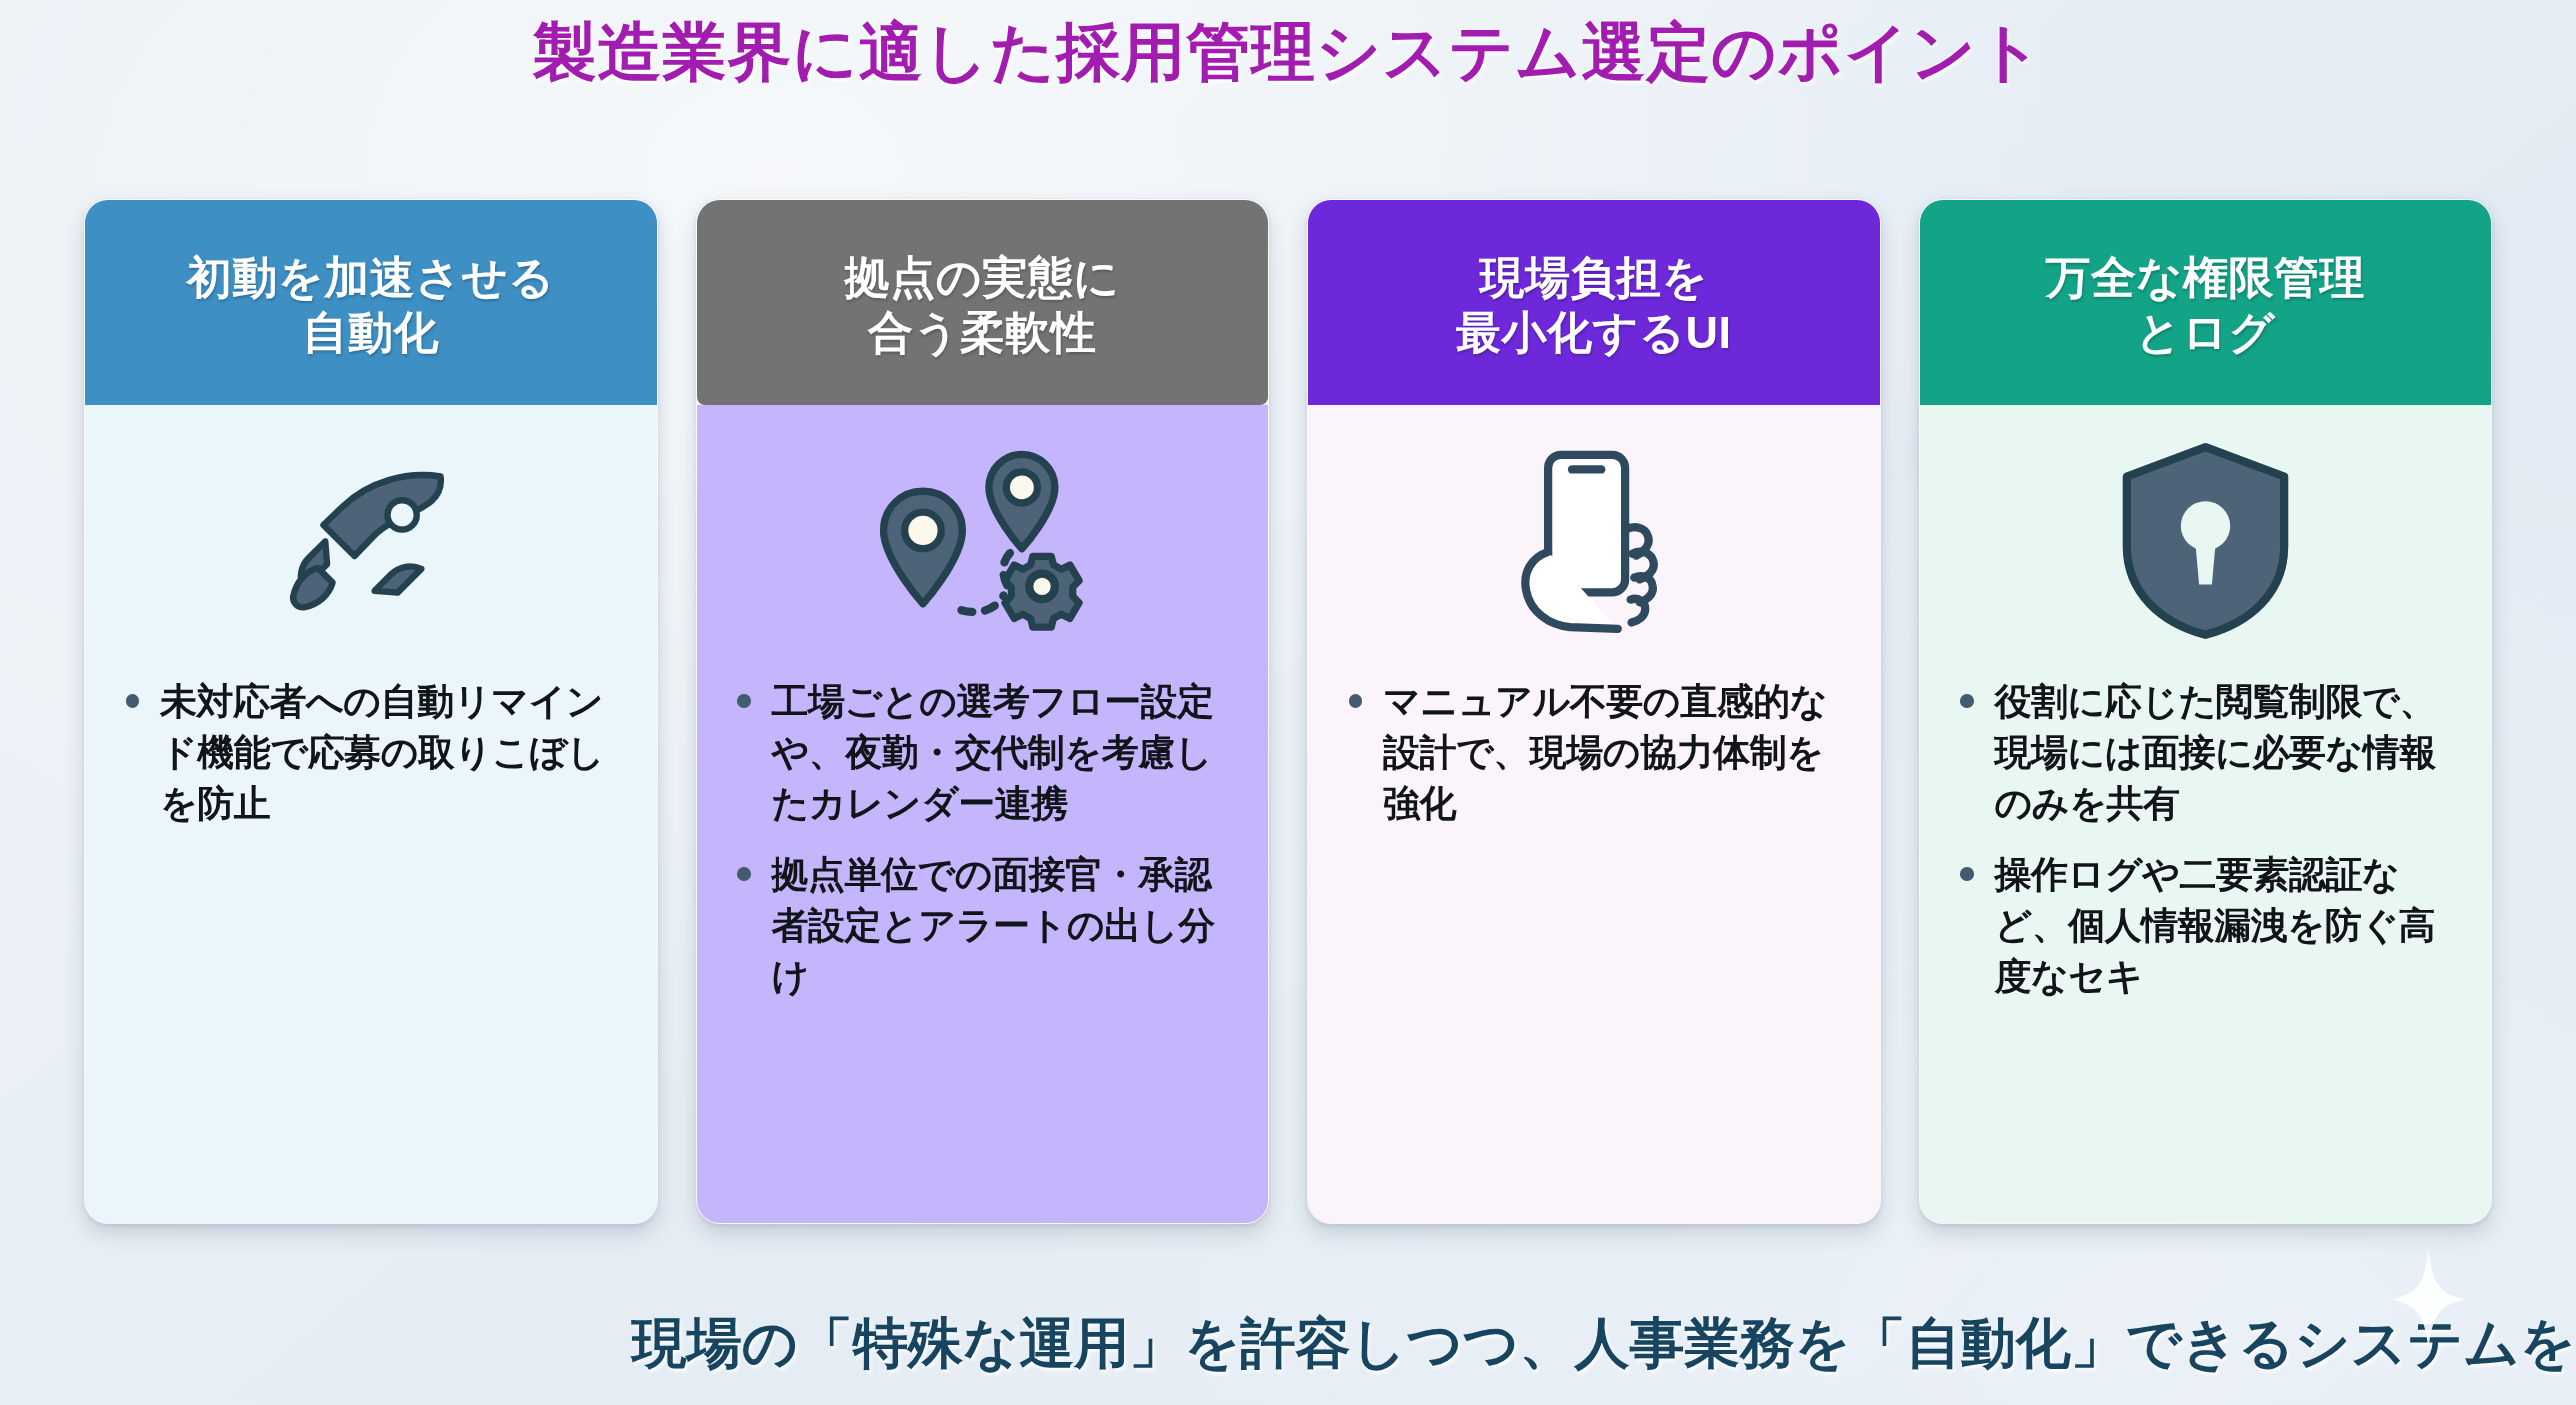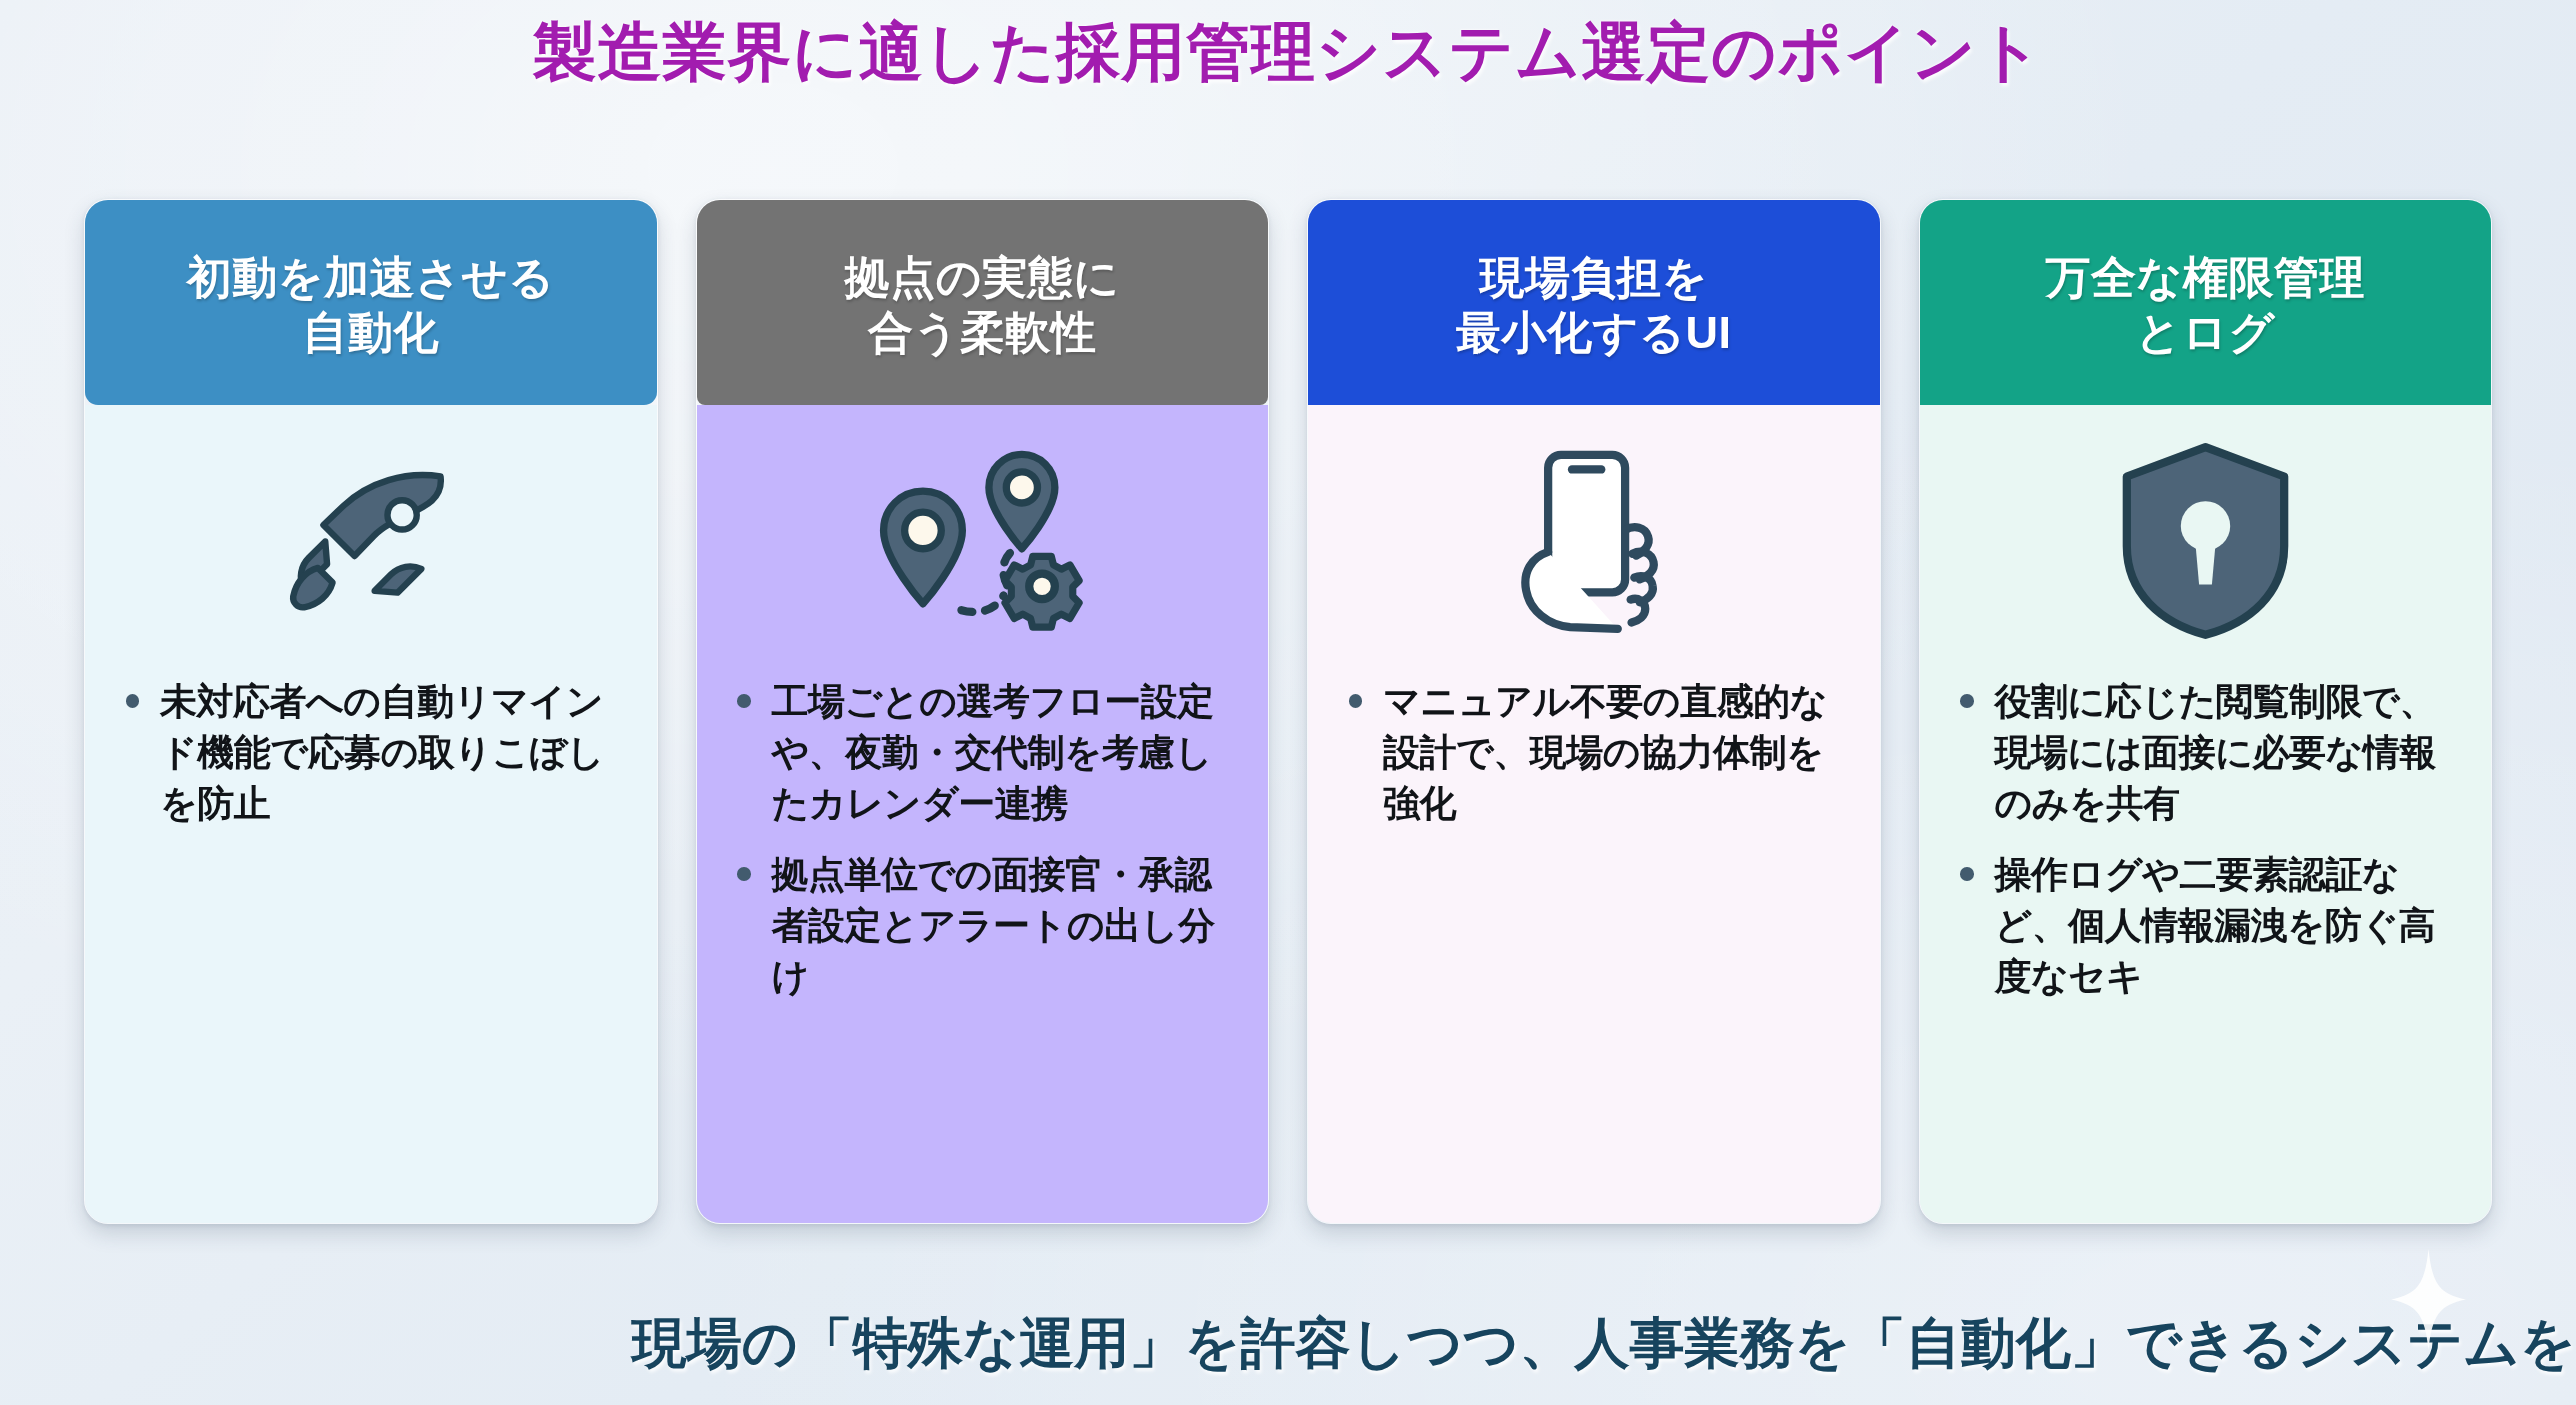--- a/index.html
+++ b/index.html
@@ -147,21 +147,21 @@
 </head>
 <body>
 
 <div class="sheen"></div>
 
 <h1 class="page-title">製造業界に適した採用管理システム選定のポイント</h1>
 
 <div class="card-row">
 
   <section class="card">
-    <div class="card-header" style="background: rgb(61, 143, 196); border-radius: 13px;">初動を加速させる
+    <div class="card-header" style="background: rgb(61, 143, 196);">初動を加速させる
 自動化</div>
     <div class="card-body" style="background: rgb(234, 246, 250);">
       <div class="icon-wrap">
         <svg width="220" height="183" viewBox="0 0 240 200">
           <g fill="#4d6478" stroke="#24414f" stroke-width="7" stroke-linejoin="round" stroke-linecap="round">
             <path d="M196 30c-38-6-78 6-106 32l-22 21 34 34 21-22C149 68 201 68 196 30z"></path>
             <path d="M70 101 52 119c-9 9-11 22-6 33l26-26z"></path>
             <path d="M124 155l18-18c9-9 22-11 33-6l-26 26z"></path>
             <path d="M62 130c-14 4-24 16-27 31-1 7 5 13 12 12 15-3 27-13 31-27z"></path>
           </g>
@@ -195,21 +195,21 @@
         </svg>
       </div>
       <ul class="bullets">
         <li>工場ごとの選考フロー設定や、夜勤・交代制を考慮したカレンダー連携</li>
         <li>拠点単位での面接官・承認者設定とアラートの出し分け</li>
       </ul>
     </div>
   </section>
 
   <section class="card">
-    <div class="card-header" style="background: #1d4ed8;">現場負担を
+    <div class="card-header" style="background: #6d28d9;">現場負担を
 最小化するUI</div>
     <div class="card-body" style="background: rgb(251, 244, 251);">
       <div class="icon-wrap">
         <svg width="197" height="197" viewBox="0 0 215 215">
           <g fill="none" stroke="#2f4a5e" stroke-width="9" stroke-linejoin="round" stroke-linecap="round">
             <rect x="58" y="14" width="84" height="150" rx="14" fill="#ffffff"></rect>
             <line x1="84" y1="30" x2="116" y2="30"></line>
             <path d="M142 96c10-6 22-3 25 7 3 9-4 17-13 21"></path>
             <path d="M150 122c10-5 21-1 23 9 2 9-6 16-15 19"></path>
             <path d="M152 148c9-4 19 0 20 9 2 9-6 15-14 18"></path>

